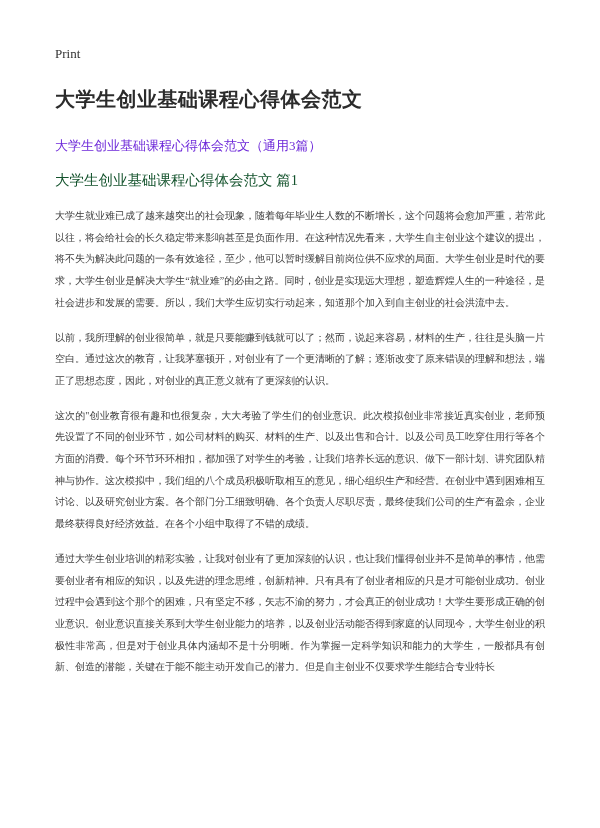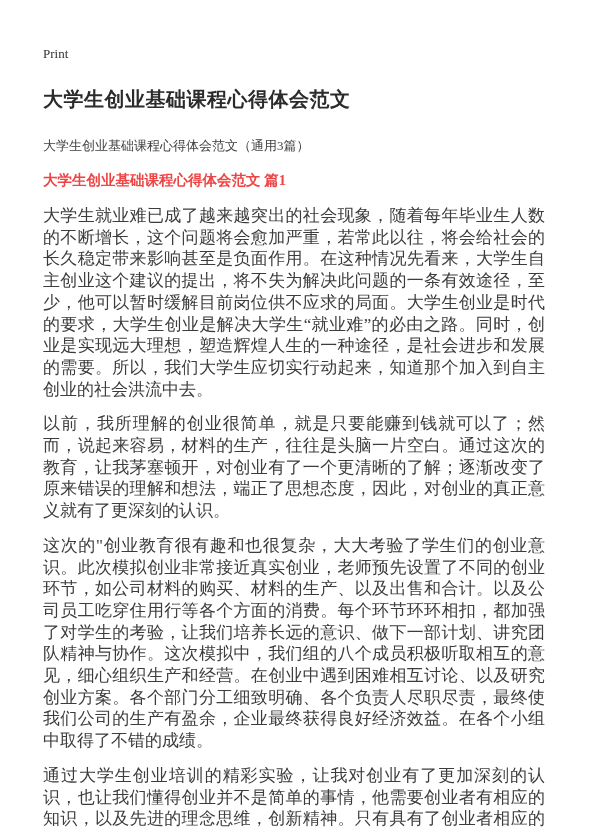--- a/index.html
+++ b/index.html
@@ -10,51 +10,51 @@
   body {
     width: 600px;
     height: 828px;
     overflow: hidden;
     font-family: "Liberation Serif", "DejaVu Serif", serif;
   }
   .page {
     box-sizing: border-box;
     width: 600px;
     height: 828px;
-    padding: 44px 55px 0 43px;
+    padding: 44px 55px 0 55px;
     background: #ffffff;
   }
   .print-link {
     font-size: 13px;
     color: #333333;
     margin: 0 0 24px 0;
     display: inline-block;
     cursor: pointer;
   }
   h1.doc-title {
     font-size: 20px;
     font-weight: bold;
     color: #2b2b2b;
     text-align: left;
     margin: 0 0 24px 0;
     letter-spacing: 0.5px;
   }
   .doc-subtitle {
     font-size: 13px;
-    color: #404040;
+    color: #6d28d9;
     margin: 0 0 16px 0;
   }
   h2.section-heading {
     font-size: 14.5px;
-    font-weight: bold;
-    color: #ef4444;
+    font-weight: normal;
+    color: #14532d;
     margin: 0 0 15px 0;
   }
   p.body-para {
-    font-size: 17px;
+    font-size: 10px;
     line-height: 21.7px;
     color: #3c3c3c;
     text-align: justify;
     text-justify: inter-ideograph;
     word-break: break-all;
     margin: 0 0 13px 0;
   }
 </style>
 </head>
 <body>

